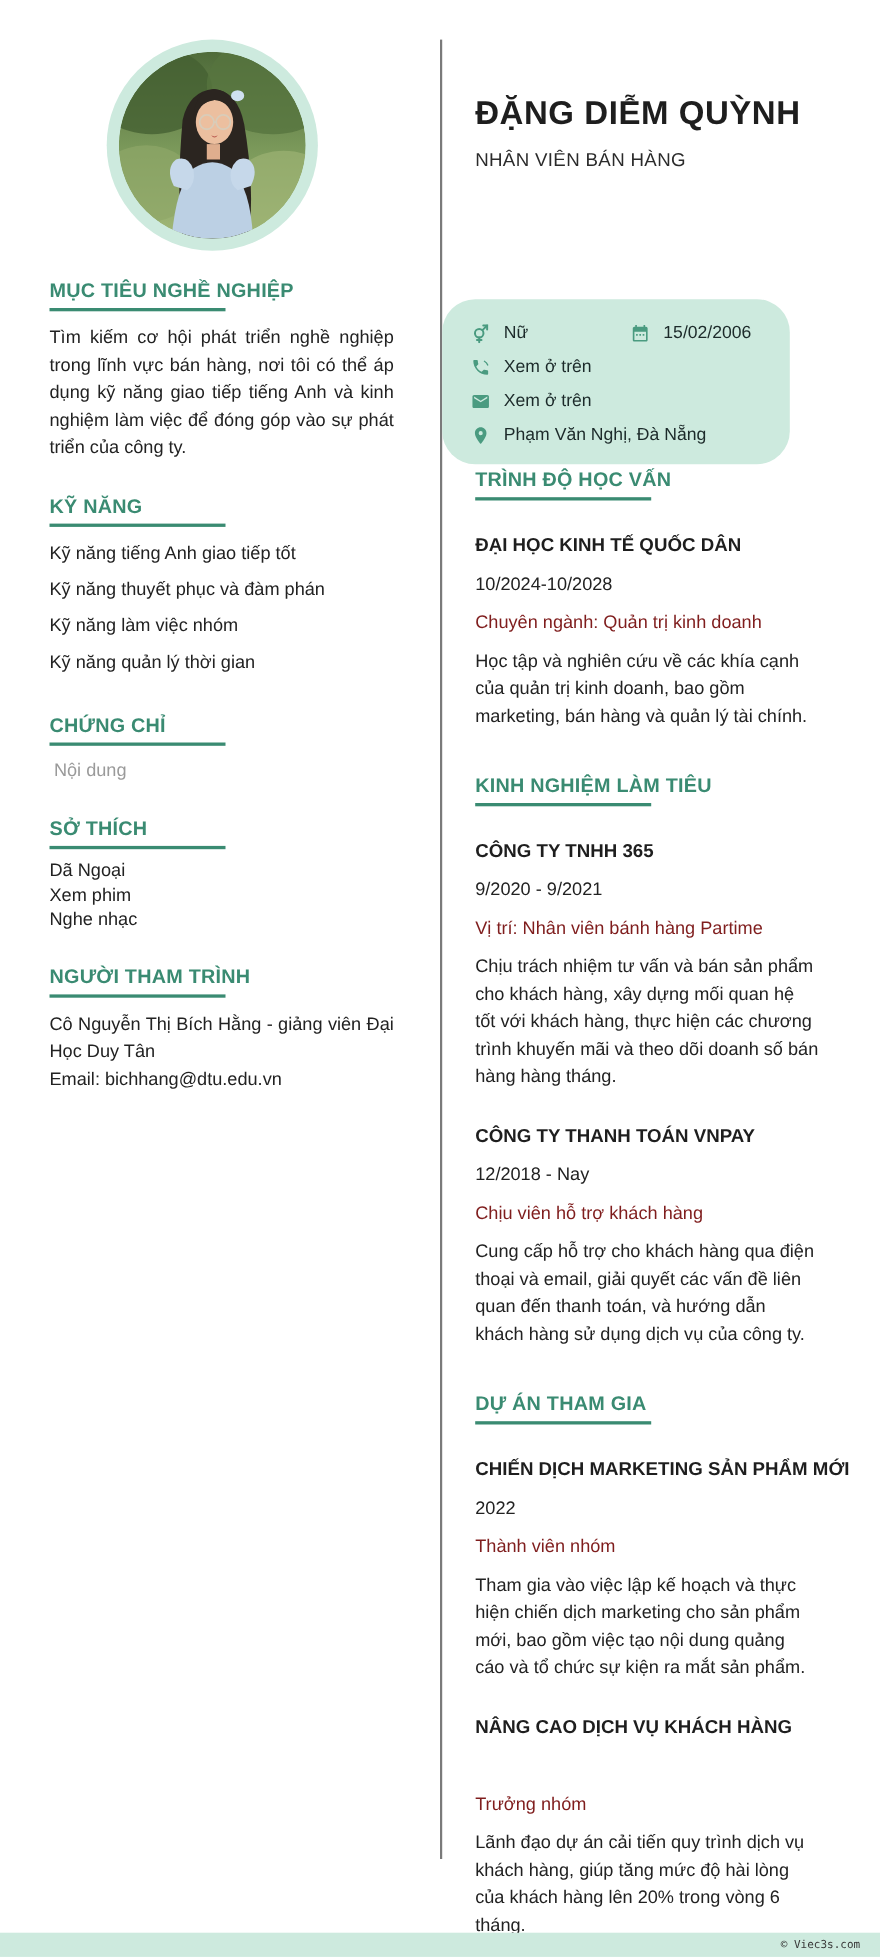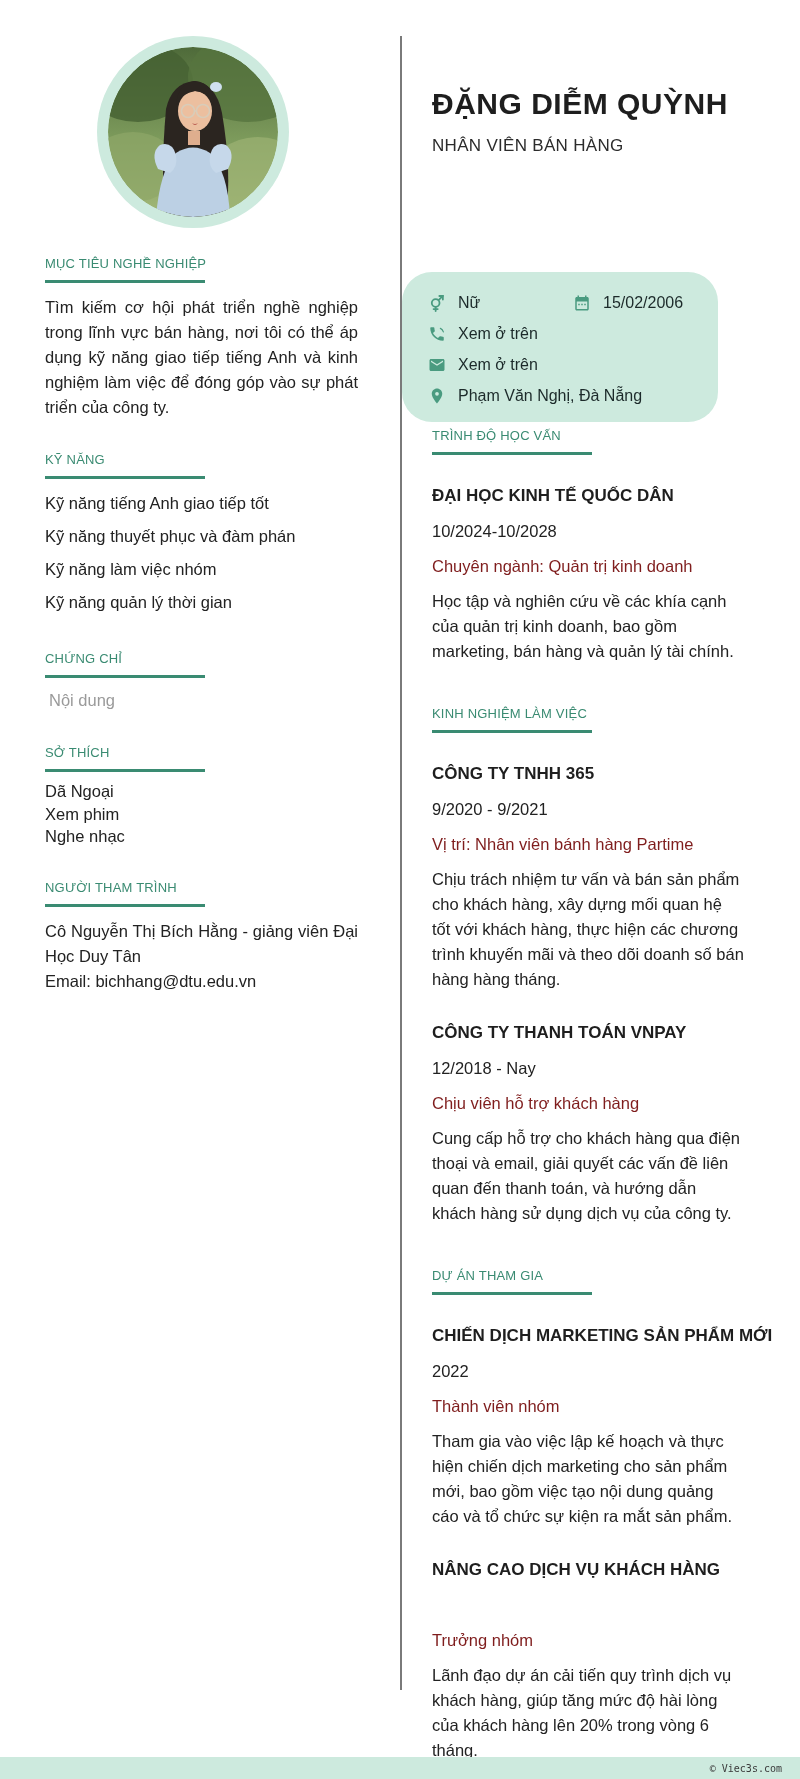--- a/index.html
+++ b/index.html
@@ -32,21 +32,21 @@
   .info-box{position:absolute;left:402px;top:272px;width:316px;height:150px;background:var(--mint);
     padding:15px 0 0 26px;border-radius:30px;}
   .info-row{display:flex;align-items:center;height:31px;}
   .info-cell{display:flex;align-items:center;gap:12px;}
   .info-cell.first{width:145px;}
   .info-icon{width:18px;height:18px;color:var(--icon);flex:0 0 18px;display:flex;align-items:center;}
   .info-icon svg{width:18px;height:18px;display:block;}
   .info-text{font-size:16px;color:#1c2a2a;line-height:18px;}
 
   
-  .sec-heading{font-size:13px;font-weight:normal;color:var(--accent);line-height:24px;letter-spacing:.2px;white-space:nowrap;}
+  .sec-heading{font-size:18px;font-weight:bold;color:var(--accent);line-height:24px;letter-spacing:.2px;white-space:nowrap;}
   .sec-underline{width:160px;height:3px;background:var(--accent);margin-top:4px;}
 
   
   .left-col{position:absolute;left:45px;top:252px;width:313px;}
   .l-section{margin-bottom:28px;}
   .l-body{margin-top:12px;font-size:16.5px;line-height:25px;text-align:justify;color:#222;}
   .skill-list{margin-top:8px;}
   .skill-item{font-size:16.5px;line-height:33px;color:#222;}
   .placeholder{margin-top:10px;font-size:16.5px;line-height:25px;color:var(--muted);padding-left:4px;}
   .hobby-list{margin-top:8px;}
@@ -229,21 +229,21 @@
       <div class="sec-underline"></div>
       <div class="entry">
         <div class="entry-title">ĐẠI HỌC KINH TẾ QUỐC DÂN</div>
         <div class="entry-date">10/2024-10/2028</div>
         <div class="entry-role">Chuyên ngành: Quản trị kinh doanh</div>
         <div class="entry-desc">Học tập và nghiên cứu về các khía cạnh của quản trị kinh doanh, bao gồm marketing, bán hàng và quản lý tài chính.</div>
       </div>
     </div>
 
     <div class="r-section">
-      <div class="sec-heading">KINH NGHIỆM LÀM VIỆC</div>
+      <div class="sec-heading">KINH NGHIỆM LÀM TIÊU</div>
       <div class="sec-underline"></div>
       <div class="entry">
         <div class="entry-title">CÔNG TY TNHH 365</div>
         <div class="entry-date">9/2020 - 9/2021</div>
         <div class="entry-role">Vị trí: Nhân viên bánh hàng Partime</div>
         <div class="entry-desc">Chịu trách nhiệm tư vấn và bán sản phẩm cho khách hàng, xây dựng mối quan hệ tốt với khách hàng, thực hiện các chương trình khuyến mãi và theo dõi doanh số bán hàng hàng tháng.</div>
       </div>
       <div class="entry">
         <div class="entry-title">CÔNG TY THANH TOÁN VNPAY</div>
         <div class="entry-date">12/2018 - Nay</div>

